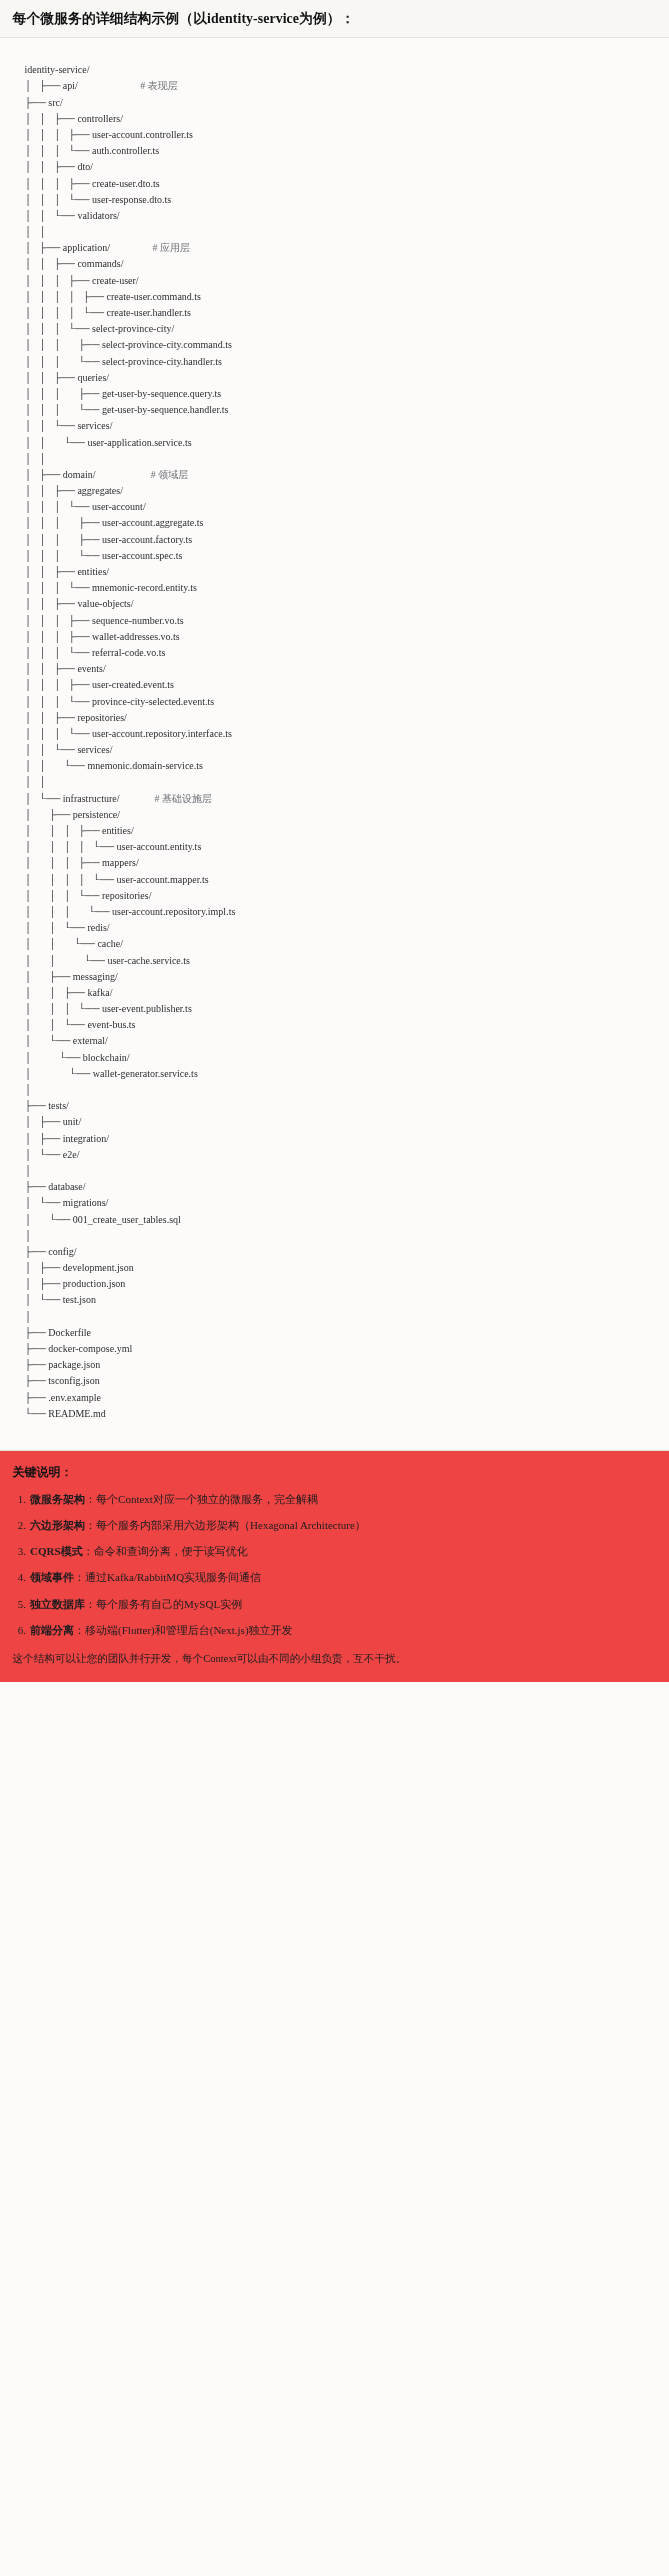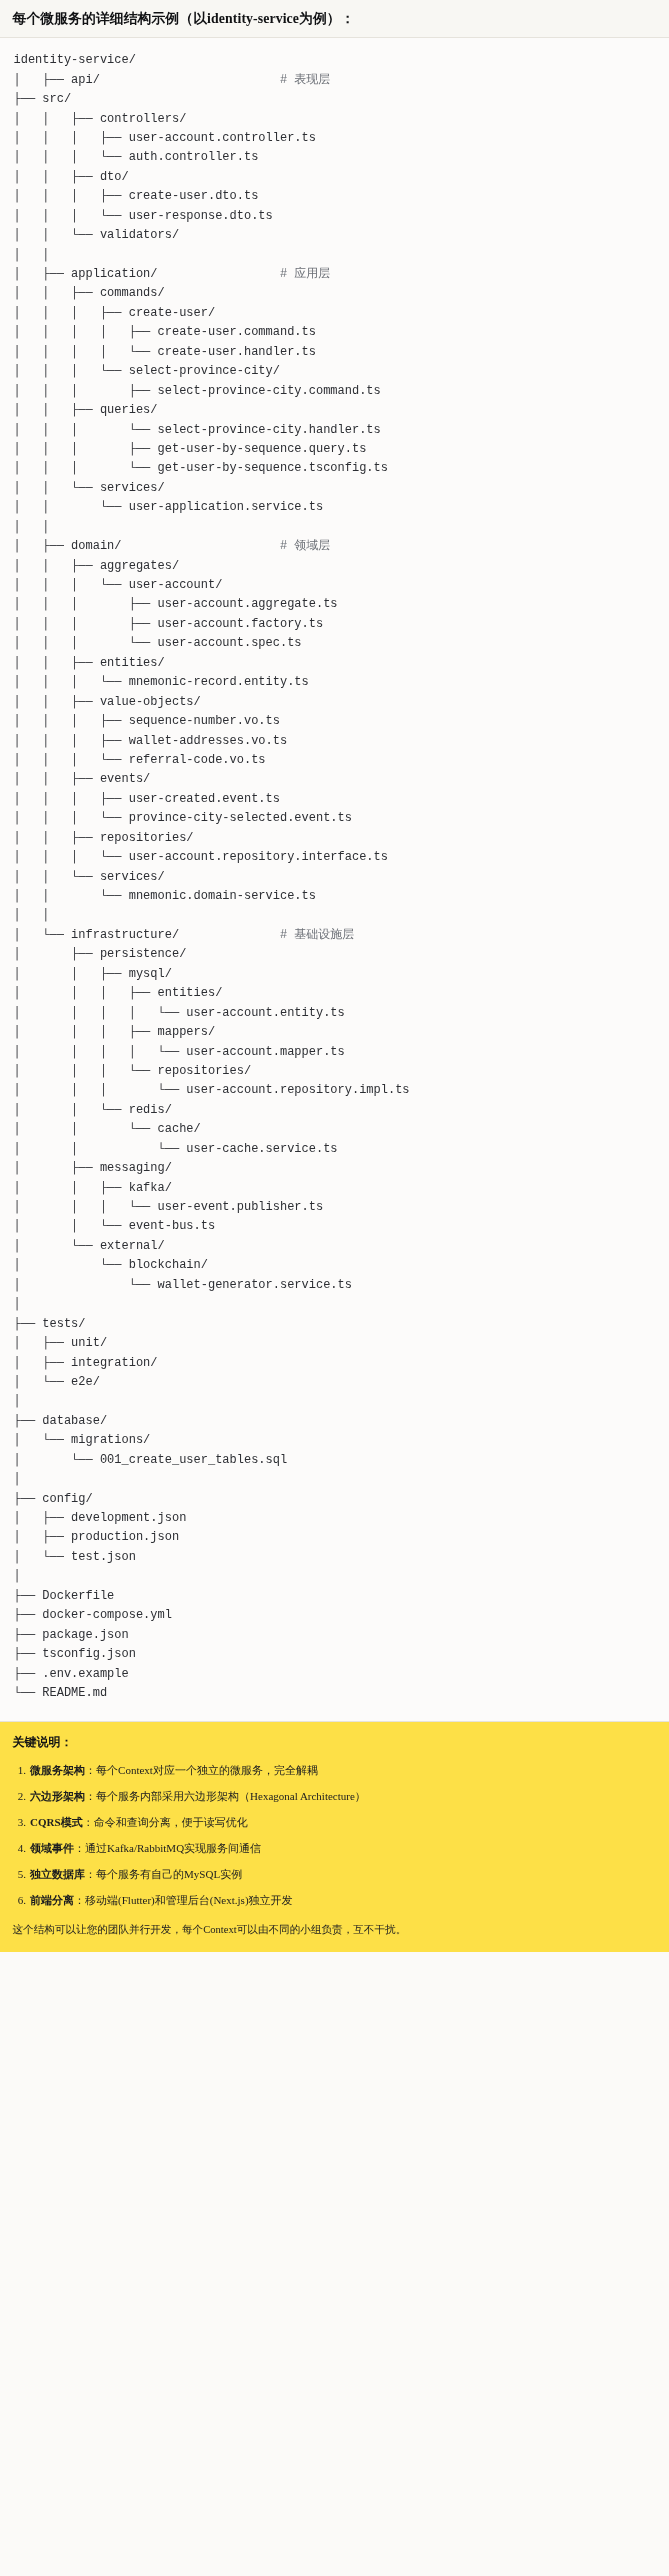--- a/index.html
+++ b/index.html
@@ -31,35 +31,35 @@
     line-height: 1.3;
   }
 
   
   .tree-block {
     background: #fcfbfa;
     padding: 12.5px 12.5px 16.3px 12.5px;
     border-bottom: 0.6px solid #e6e3dc;
   }
   pre.tree {
-    margin: 1px;
-    font-family: Liberation Mono, monospace;
-    font-size: 12px;
+    margin: 12px;
+    font-family: Liberation Serif, serif;
+    font-size: 10px;
     line-height: 1.62;
     color: #2c2e33;
     white-space: pre;
     tab-size: 4;
   }
   .tree-line { display: block; white-space: pre; }
   .tree-comment { color: #6b6f76; }
 
   
   .notes-block {
     padding: 12.5px 12.5px 15px 12.5px;
-    background: #fde047;
+    background: #ef4444;
   }
   .notes-heading {
     font-family: "Liberation Serif", serif;
     font-size: 12px;
     font-weight: bold;
     color: #111214;
     margin: 0 0 11.3px 0;
   }
   ol.notes-list {
     margin: 0 0 10px 0;
@@ -105,24 +105,24 @@
 </span><span class="tree-line">│   │   │   └── user-response.dto.ts
 </span><span class="tree-line">│   │   └── validators/
 </span><span class="tree-line">│   │
 </span><span class="tree-line"><span>│   ├── application/                 </span><span class="tree-comment"># 应用层</span>
 </span><span class="tree-line">│   │   ├── commands/
 </span><span class="tree-line">│   │   │   ├── create-user/
 </span><span class="tree-line">│   │   │   │   ├── create-user.command.ts
 </span><span class="tree-line">│   │   │   │   └── create-user.handler.ts
 </span><span class="tree-line">│   │   │   └── select-province-city/
 </span><span class="tree-line">│   │   │       ├── select-province-city.command.ts
+</span><span class="tree-line">│   │   │       └── select-province-city.handler.ts
 </span><span class="tree-line">│   │   ├── queries/
-</span><span class="tree-line">│   │   │       └── select-province-city.handler.ts
 </span><span class="tree-line">│   │   │       ├── get-user-by-sequence.query.ts
-</span><span class="tree-line">│   │   │       └── get-user-by-sequence.tsconfig.ts
+</span><span class="tree-line">│   │   │       └── get-user-by-sequence.handler.ts
 </span><span class="tree-line">│   │   └── services/
 </span><span class="tree-line">│   │       └── user-application.service.ts
 </span><span class="tree-line">│   │
 </span><span class="tree-line"><span>│   ├── domain/                      </span><span class="tree-comment"># 领域层</span>
 </span><span class="tree-line">│   │   ├── aggregates/
 </span><span class="tree-line">│   │   │   └── user-account/
 </span><span class="tree-line">│   │   │       ├── user-account.aggregate.ts
 </span><span class="tree-line">│   │   │       ├── user-account.factory.ts
 </span><span class="tree-line">│   │   │       └── user-account.spec.ts
 </span><span class="tree-line">│   │   ├── entities/
@@ -134,21 +134,20 @@
 </span><span class="tree-line">│   │   ├── events/
 </span><span class="tree-line">│   │   │   ├── user-created.event.ts
 </span><span class="tree-line">│   │   │   └── province-city-selected.event.ts
 </span><span class="tree-line">│   │   ├── repositories/
 </span><span class="tree-line">│   │   │   └── user-account.repository.interface.ts
 </span><span class="tree-line">│   │   └── services/
 </span><span class="tree-line">│   │       └── mnemonic.domain-service.ts
 </span><span class="tree-line">│   │
 </span><span class="tree-line"><span>│   └── infrastructure/              </span><span class="tree-comment"># 基础设施层</span>
 </span><span class="tree-line">│       ├── persistence/
-</span><span class="tree-line">│       │   ├── mysql/
 </span><span class="tree-line">│       │   │   ├── entities/
 </span><span class="tree-line">│       │   │   │   └── user-account.entity.ts
 </span><span class="tree-line">│       │   │   ├── mappers/
 </span><span class="tree-line">│       │   │   │   └── user-account.mapper.ts
 </span><span class="tree-line">│       │   │   └── repositories/
 </span><span class="tree-line">│       │   │       └── user-account.repository.impl.ts
 </span><span class="tree-line">│       │   └── redis/
 </span><span class="tree-line">│       │       └── cache/
 </span><span class="tree-line">│       │           └── user-cache.service.ts
 </span><span class="tree-line">│       ├── messaging/

